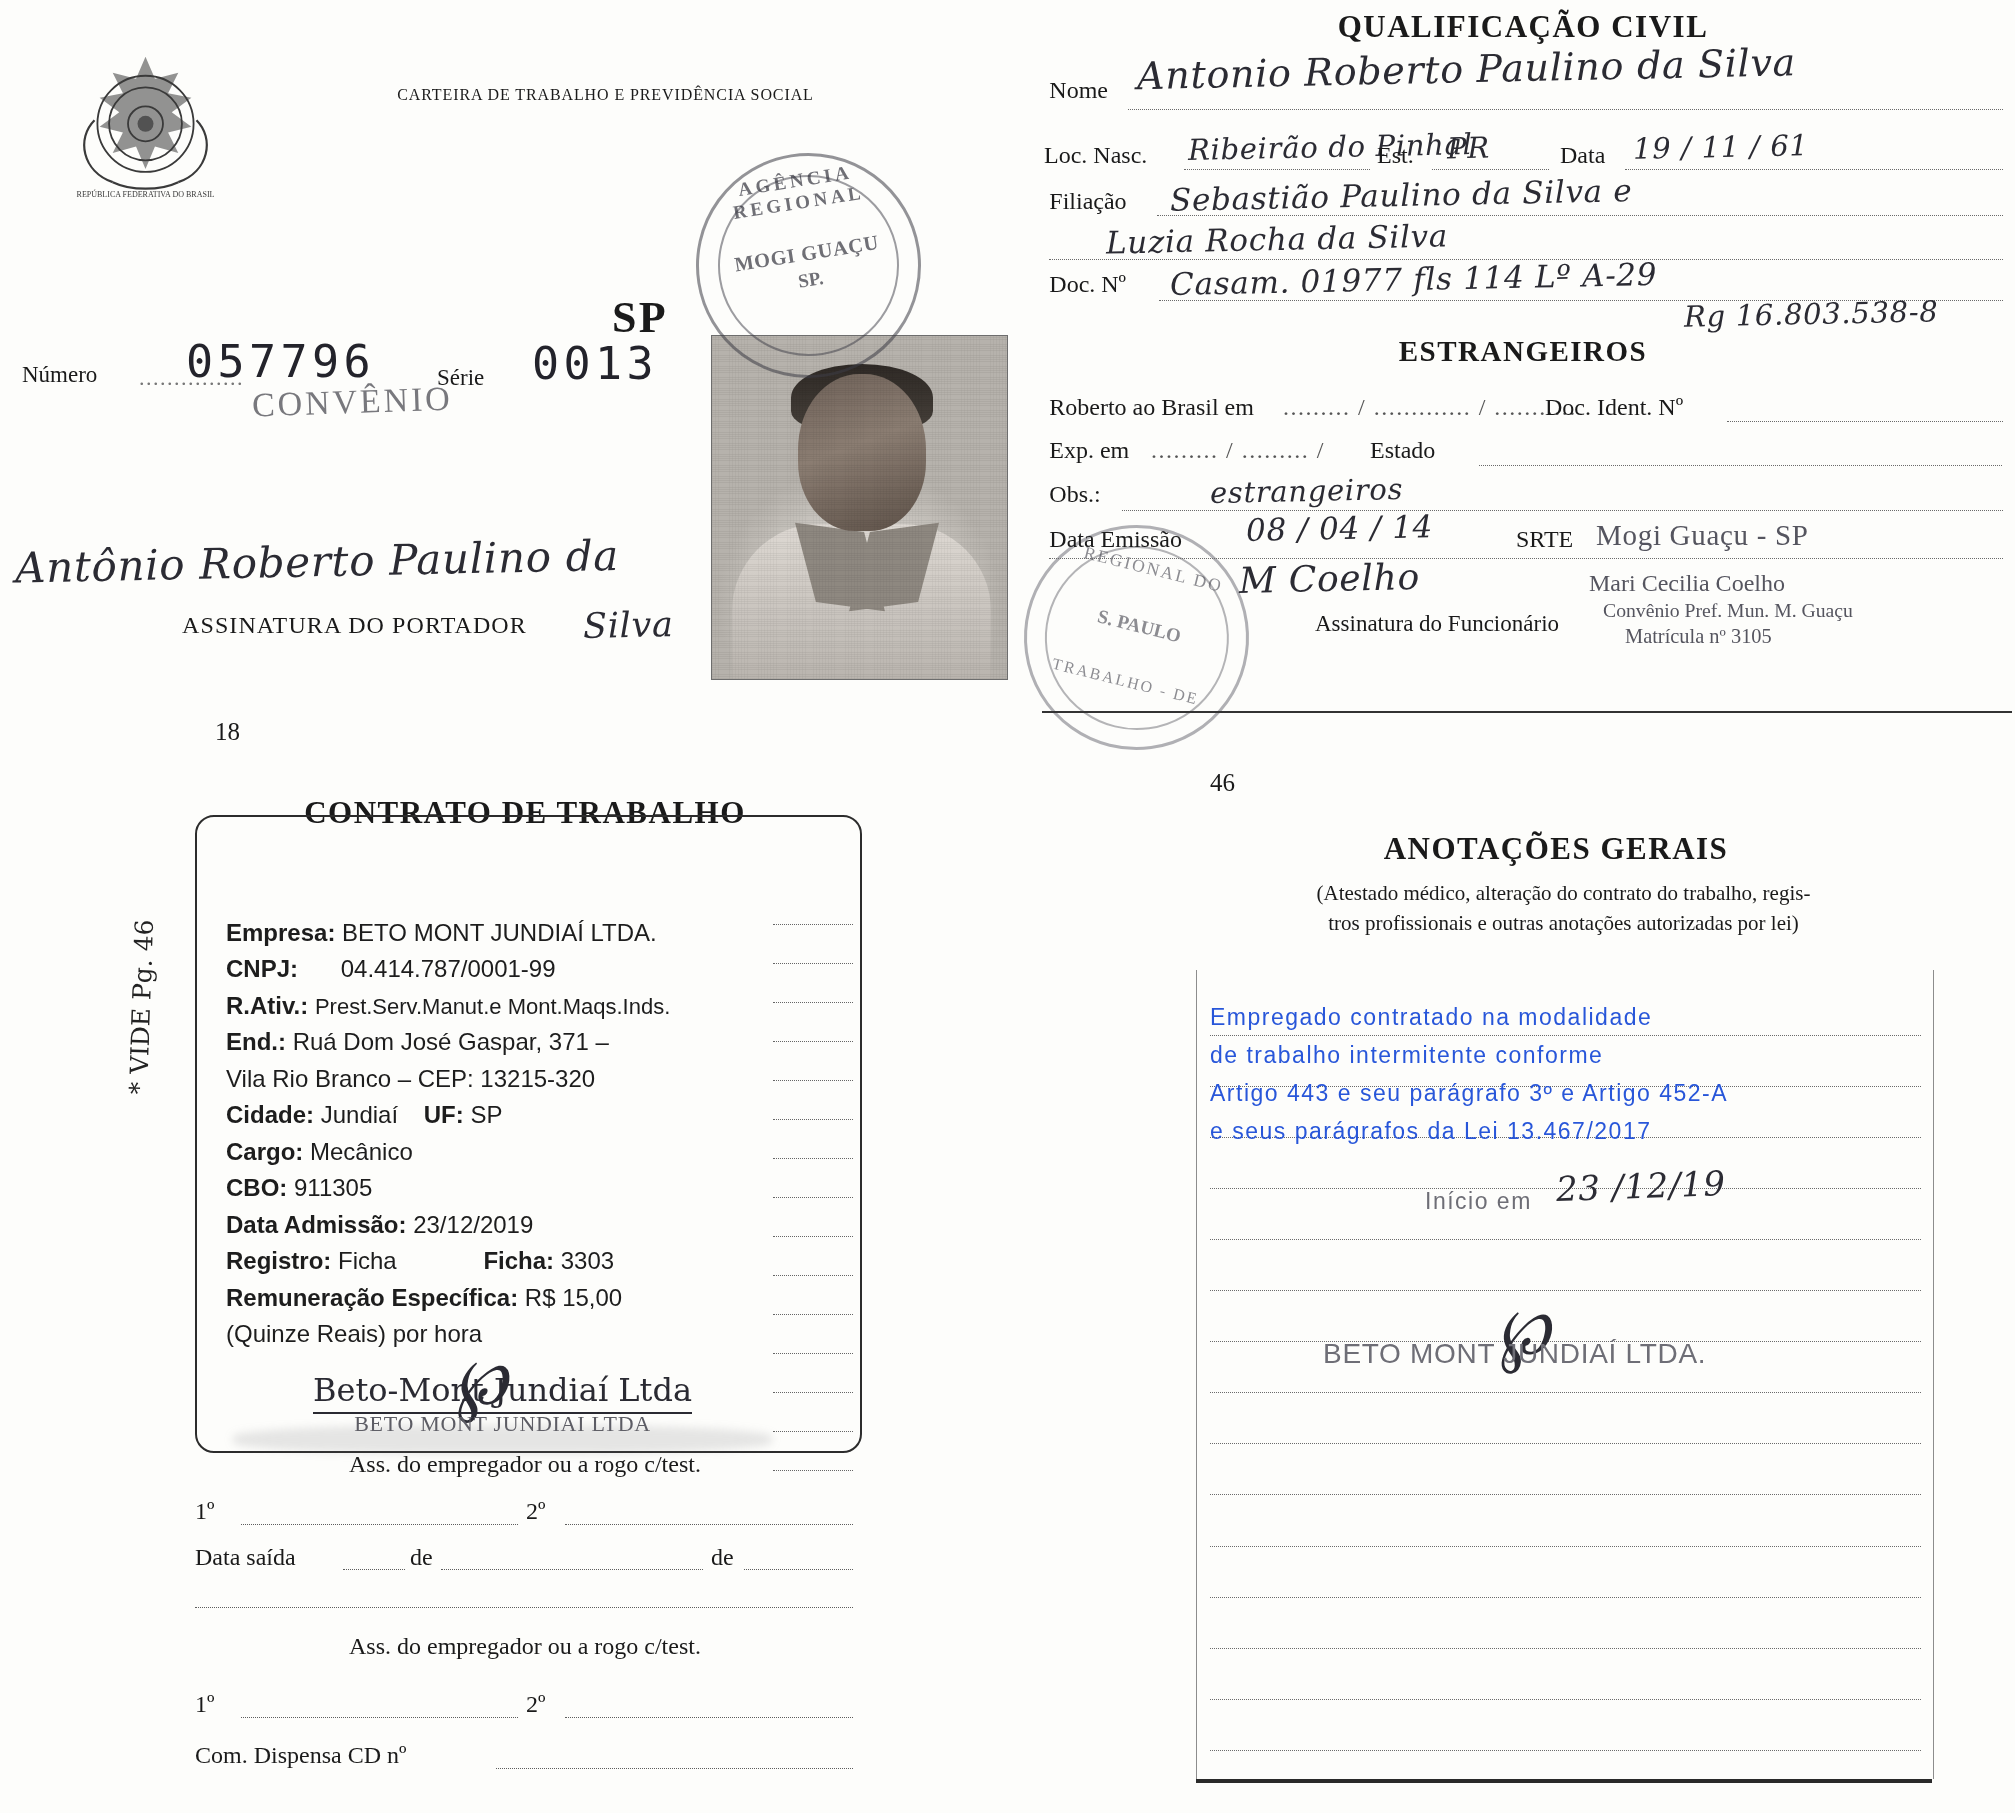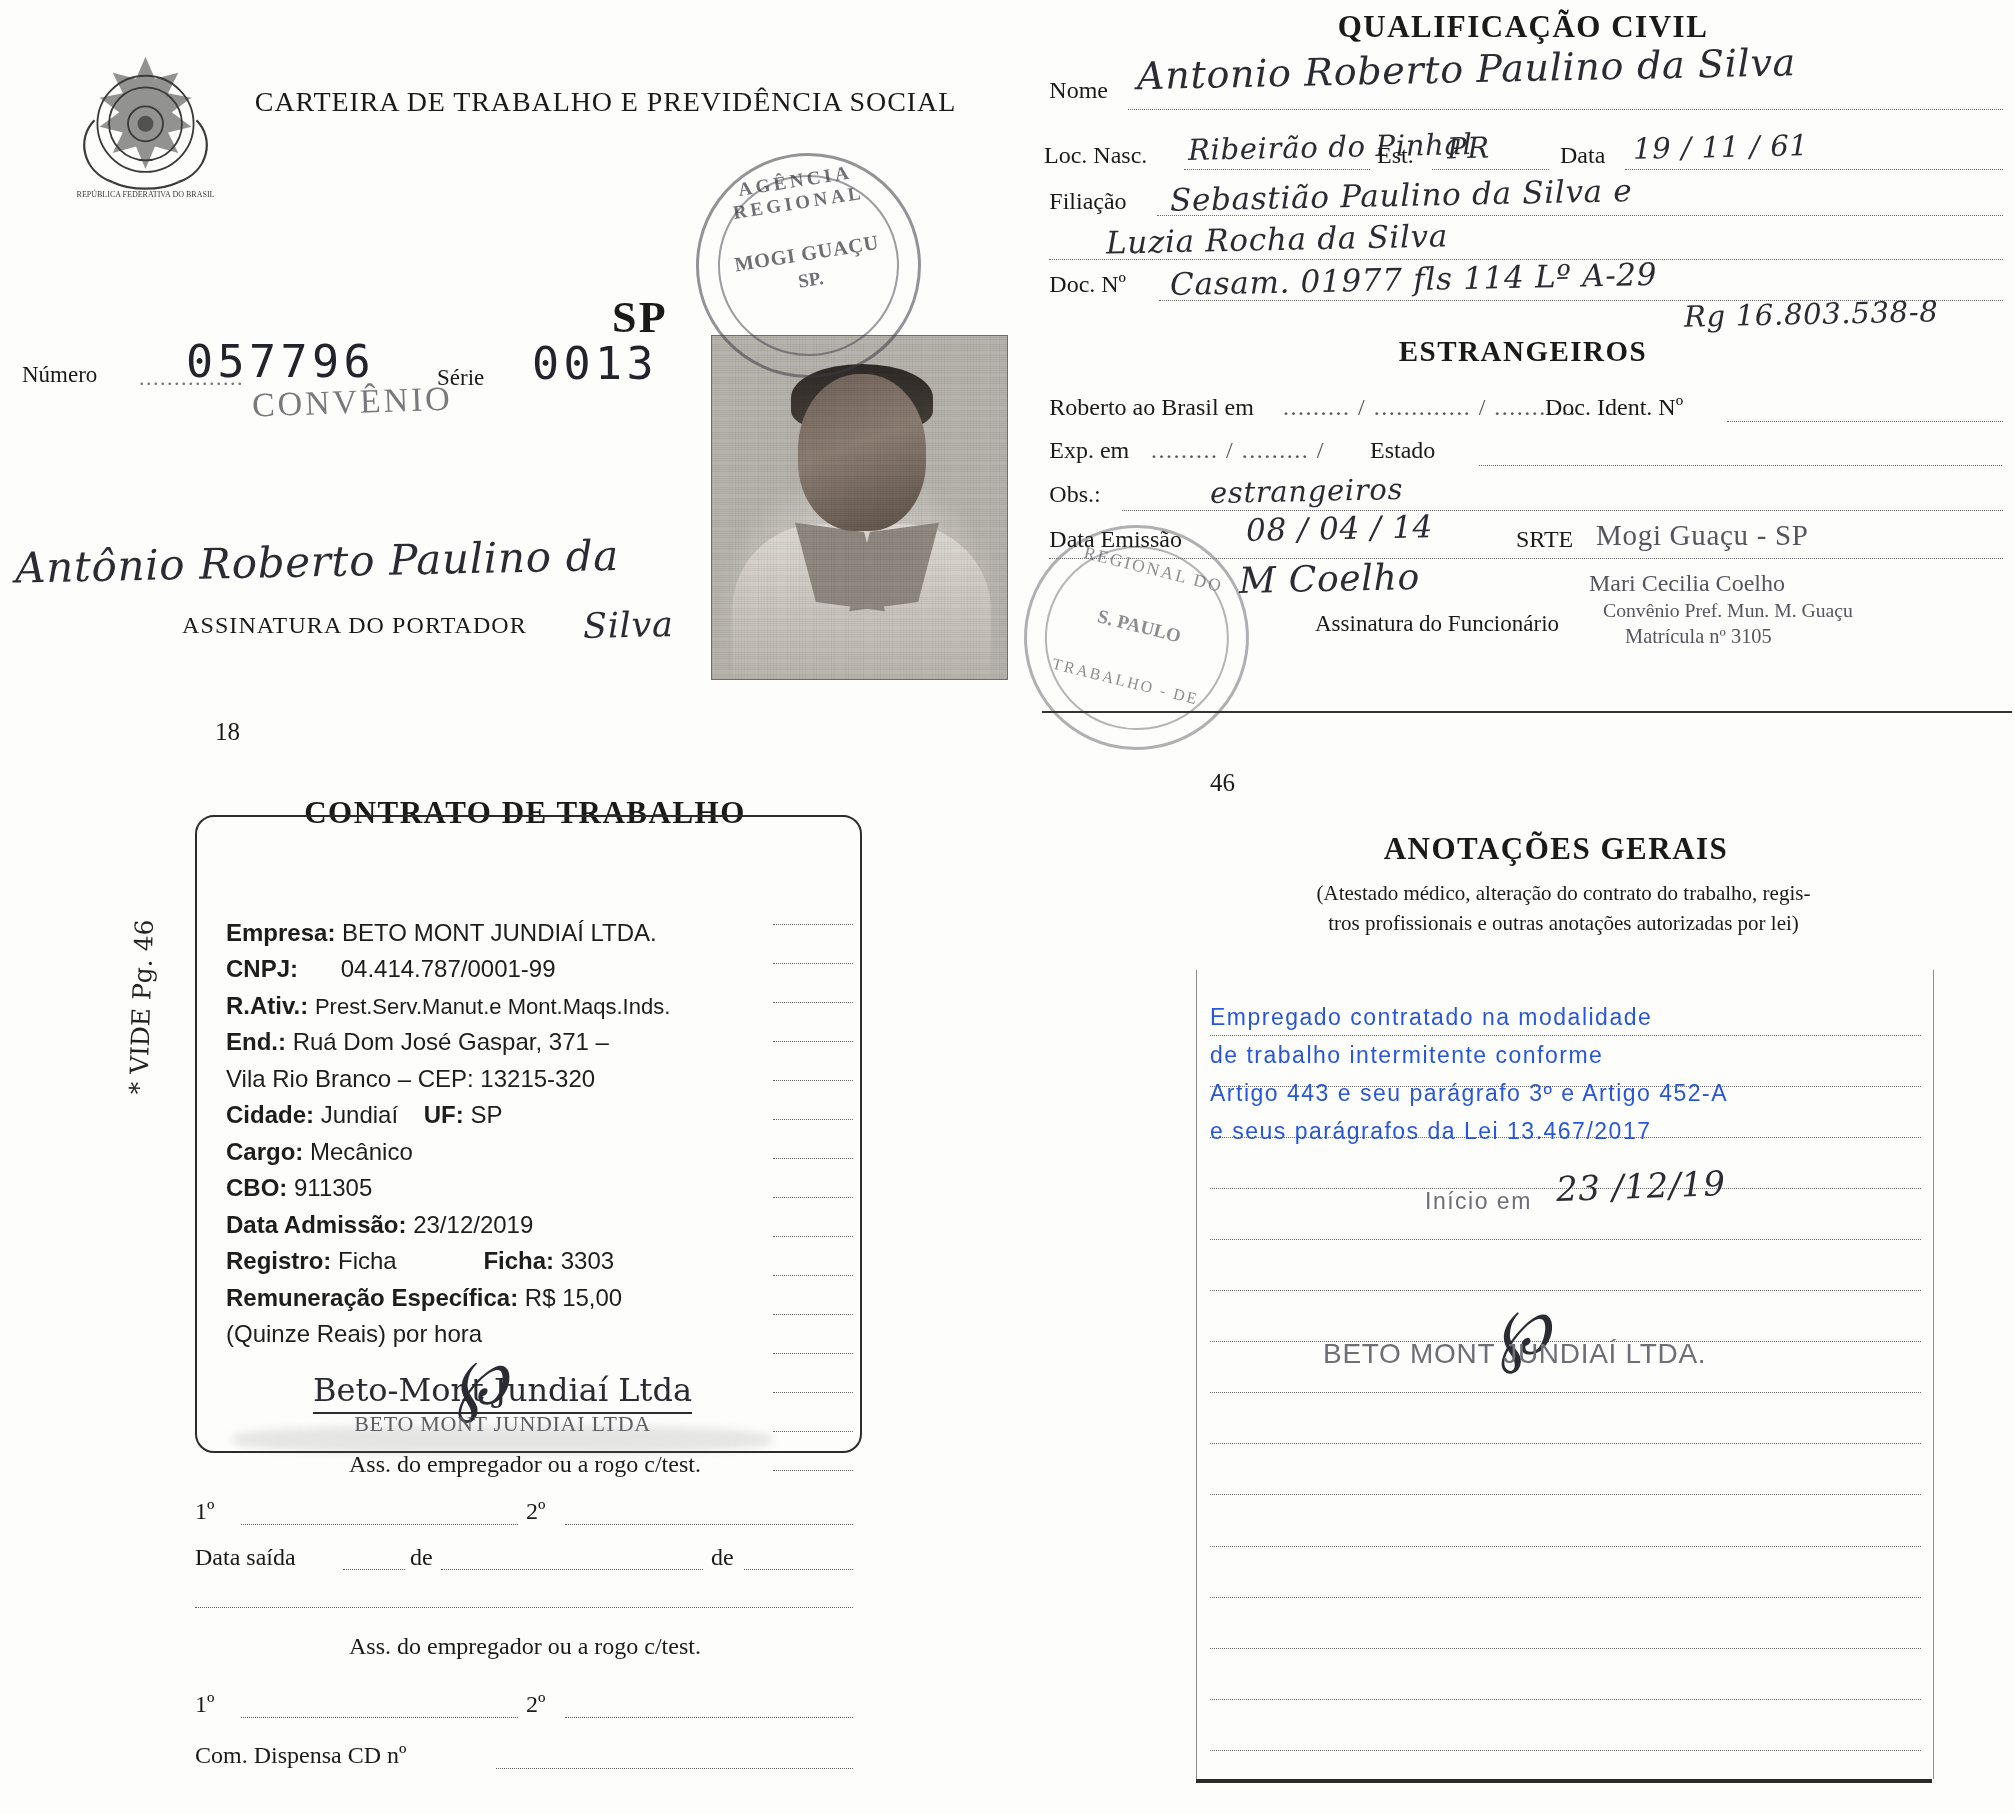--- a/index.html
+++ b/index.html
@@ -40,21 +40,21 @@
   }
   #coat {
     position: absolute; left: 69px; top: 51px; width: 153px; height: 153px;
   }
   #ministry-title {
     position: absolute; left: 241px; top: 44px; width: 729px;
     font-weight: bold; font-size: 31px; letter-spacing: 1.1px;
   }
   #ministry-sub {
     position: absolute; left: 241px; top: 86px; width: 729px;
-    font-size: 28px; letter-spacing: 0.9px;
+    font-size: 16px; letter-spacing: 0.9px;
   }
   #uf-big {
     position: absolute; left: 612px; top: 292px;
     font-weight: bold; font-size: 44px; letter-spacing: 2.2px;
   }
   #label-numero {
     position: absolute; left: 22px; top: 362px; font-size: 23px;
   }
   #val-numero {
     position: absolute; left: 186px; top: 335px; font-size: 45px;

